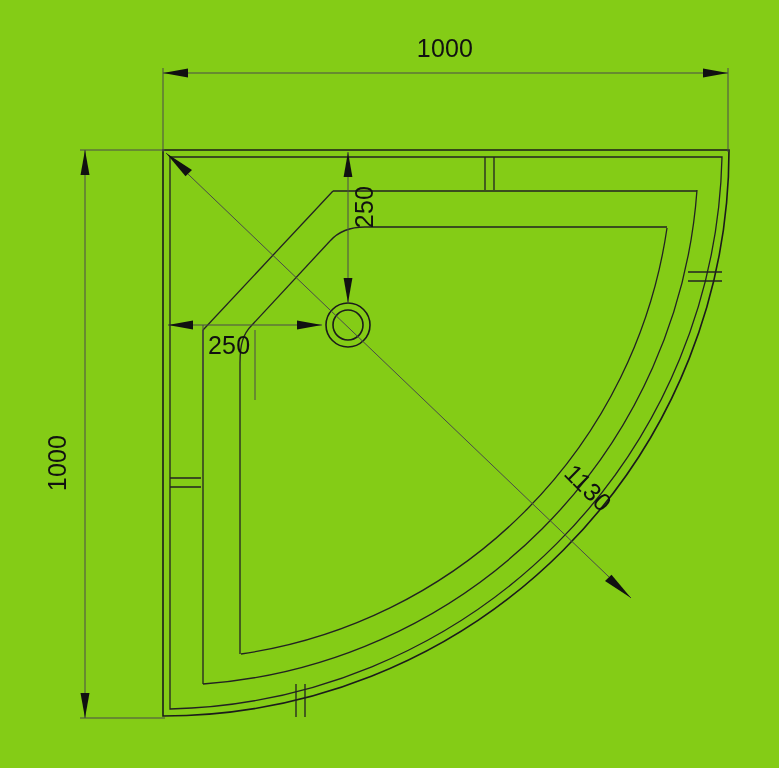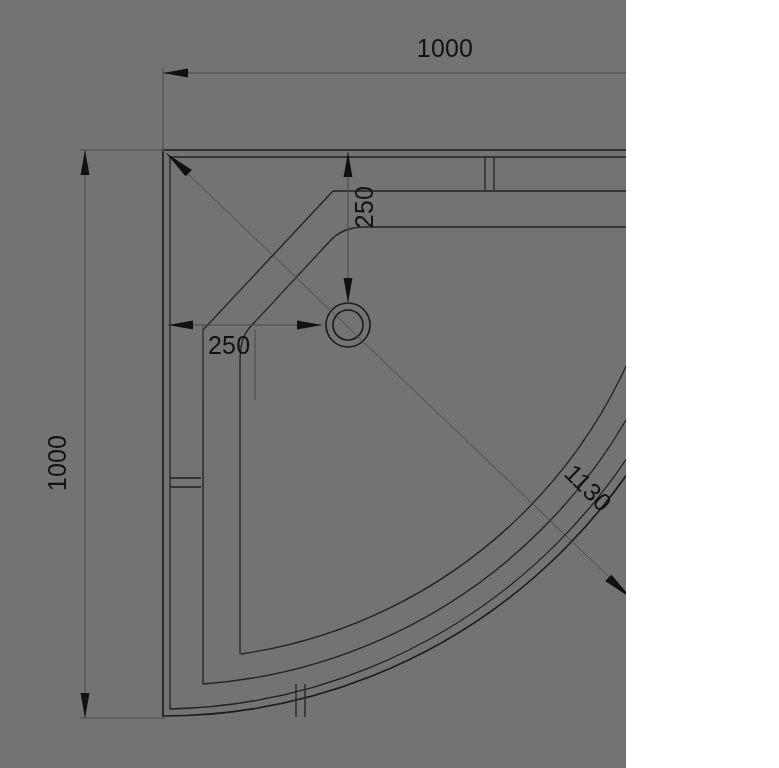--- a/index.html
+++ b/index.html
@@ -6,23 +6,23 @@
   html, body {
     margin: 0;
     padding: 0;
     background: #ffffff;
   }
   body {
     font-family: "Liberation Sans", sans-serif;
   }
   #drawing-root {
     position: relative;
-    width: 626px;
+    width: 779px;
     height: 768px;
-    background: #737373;
+    background: #84cc16;
     overflow: hidden;
   }
   #drawing-svg {
     display: block;
     width: 779px;
     height: 768px;
   }
   .part-line {
     fill: none;
     stroke: #1b1b1b;

